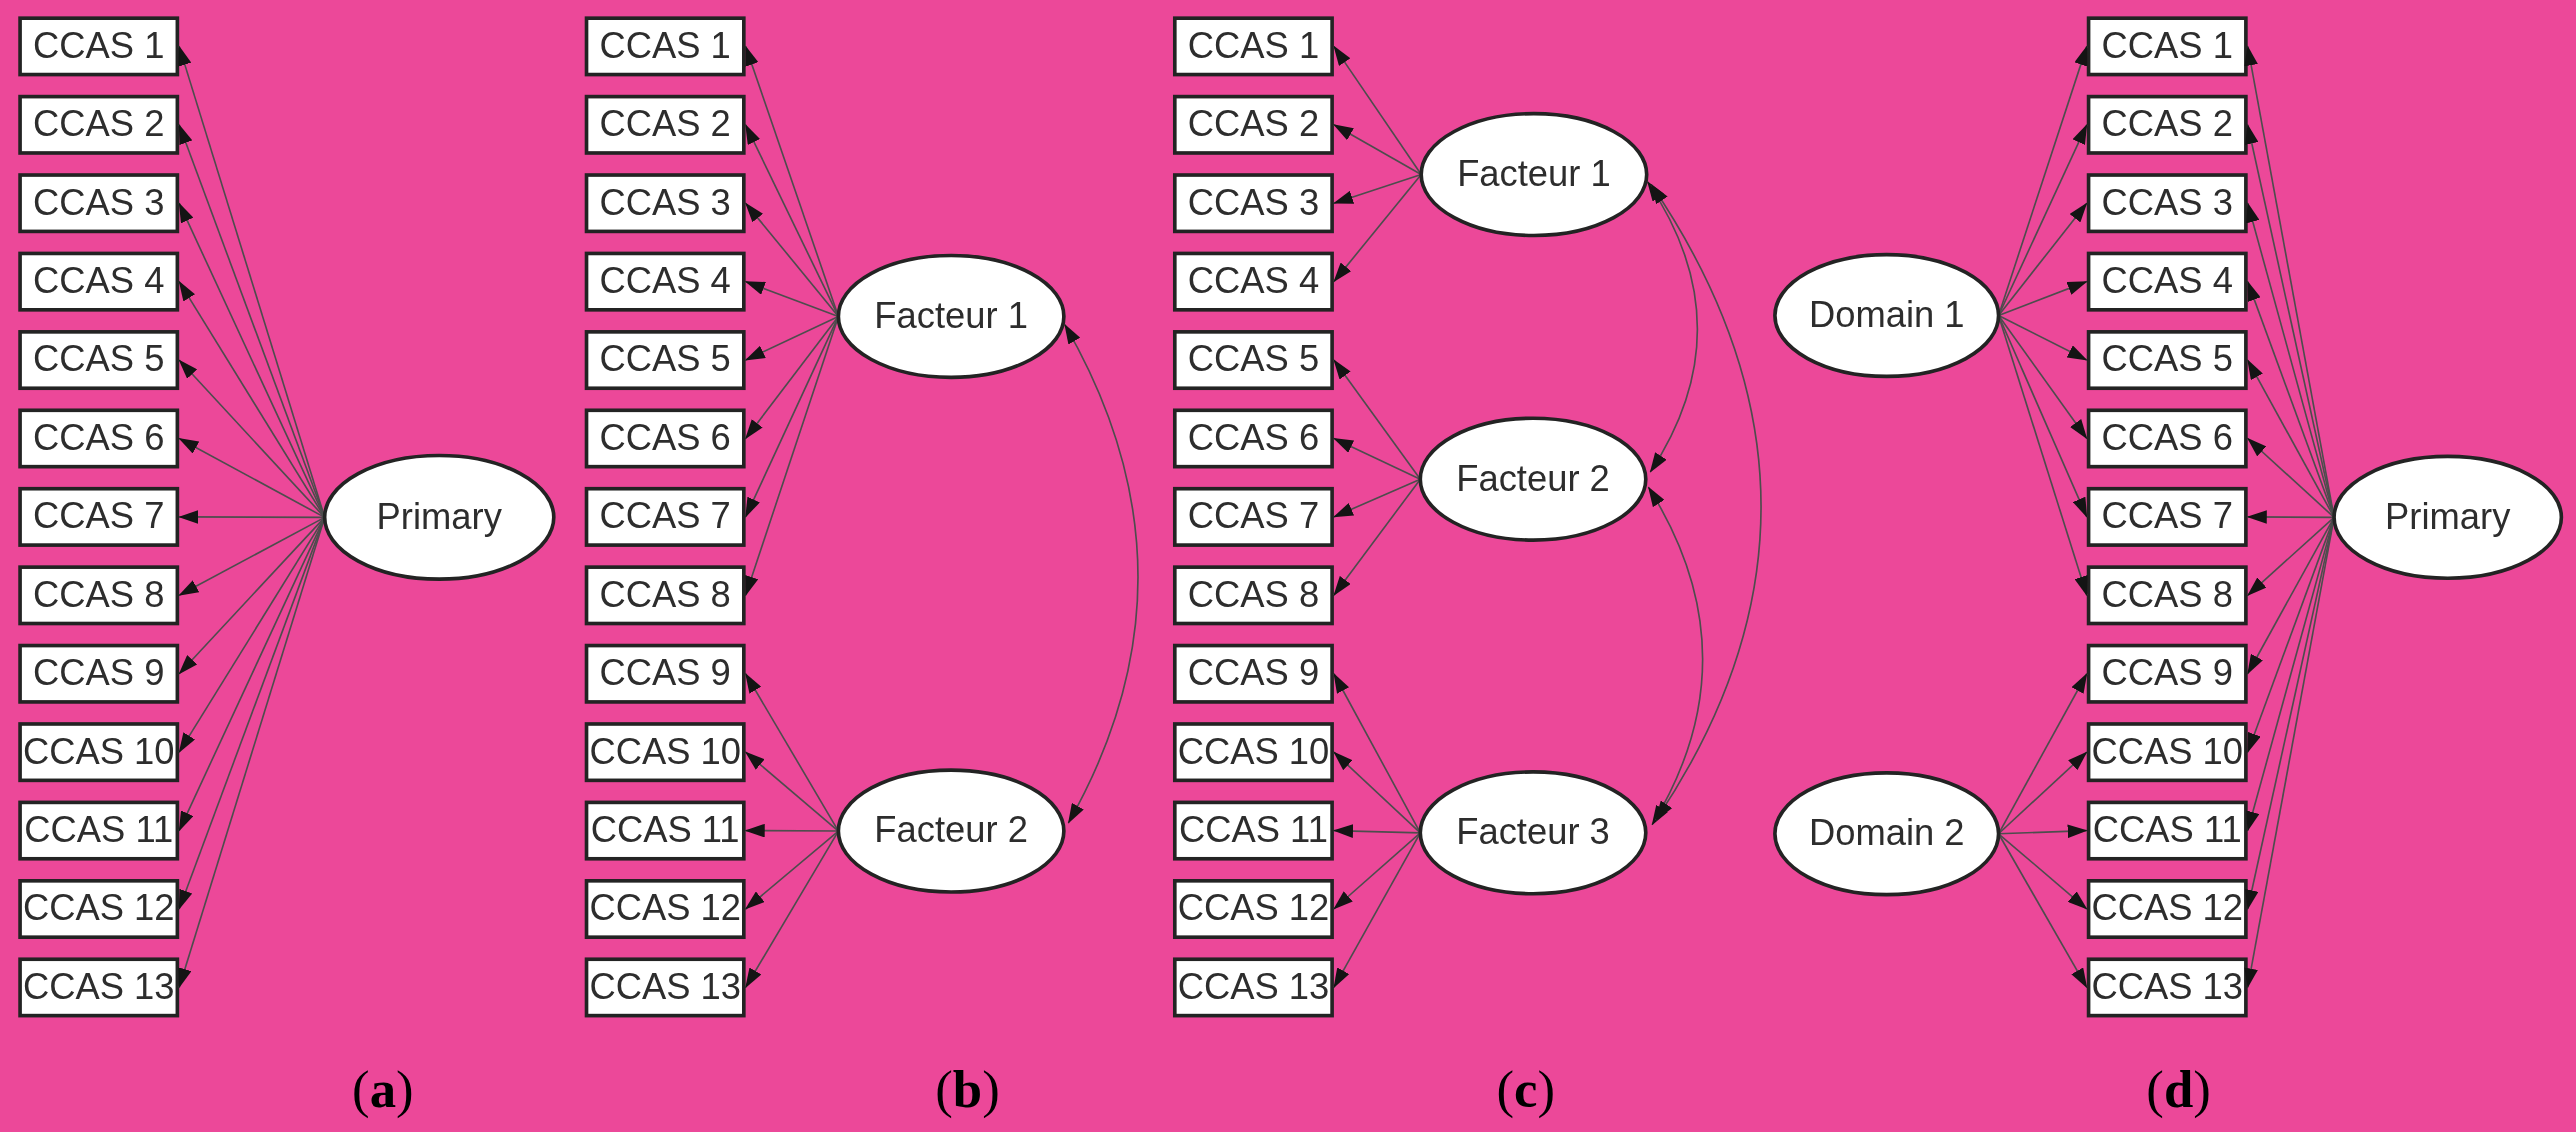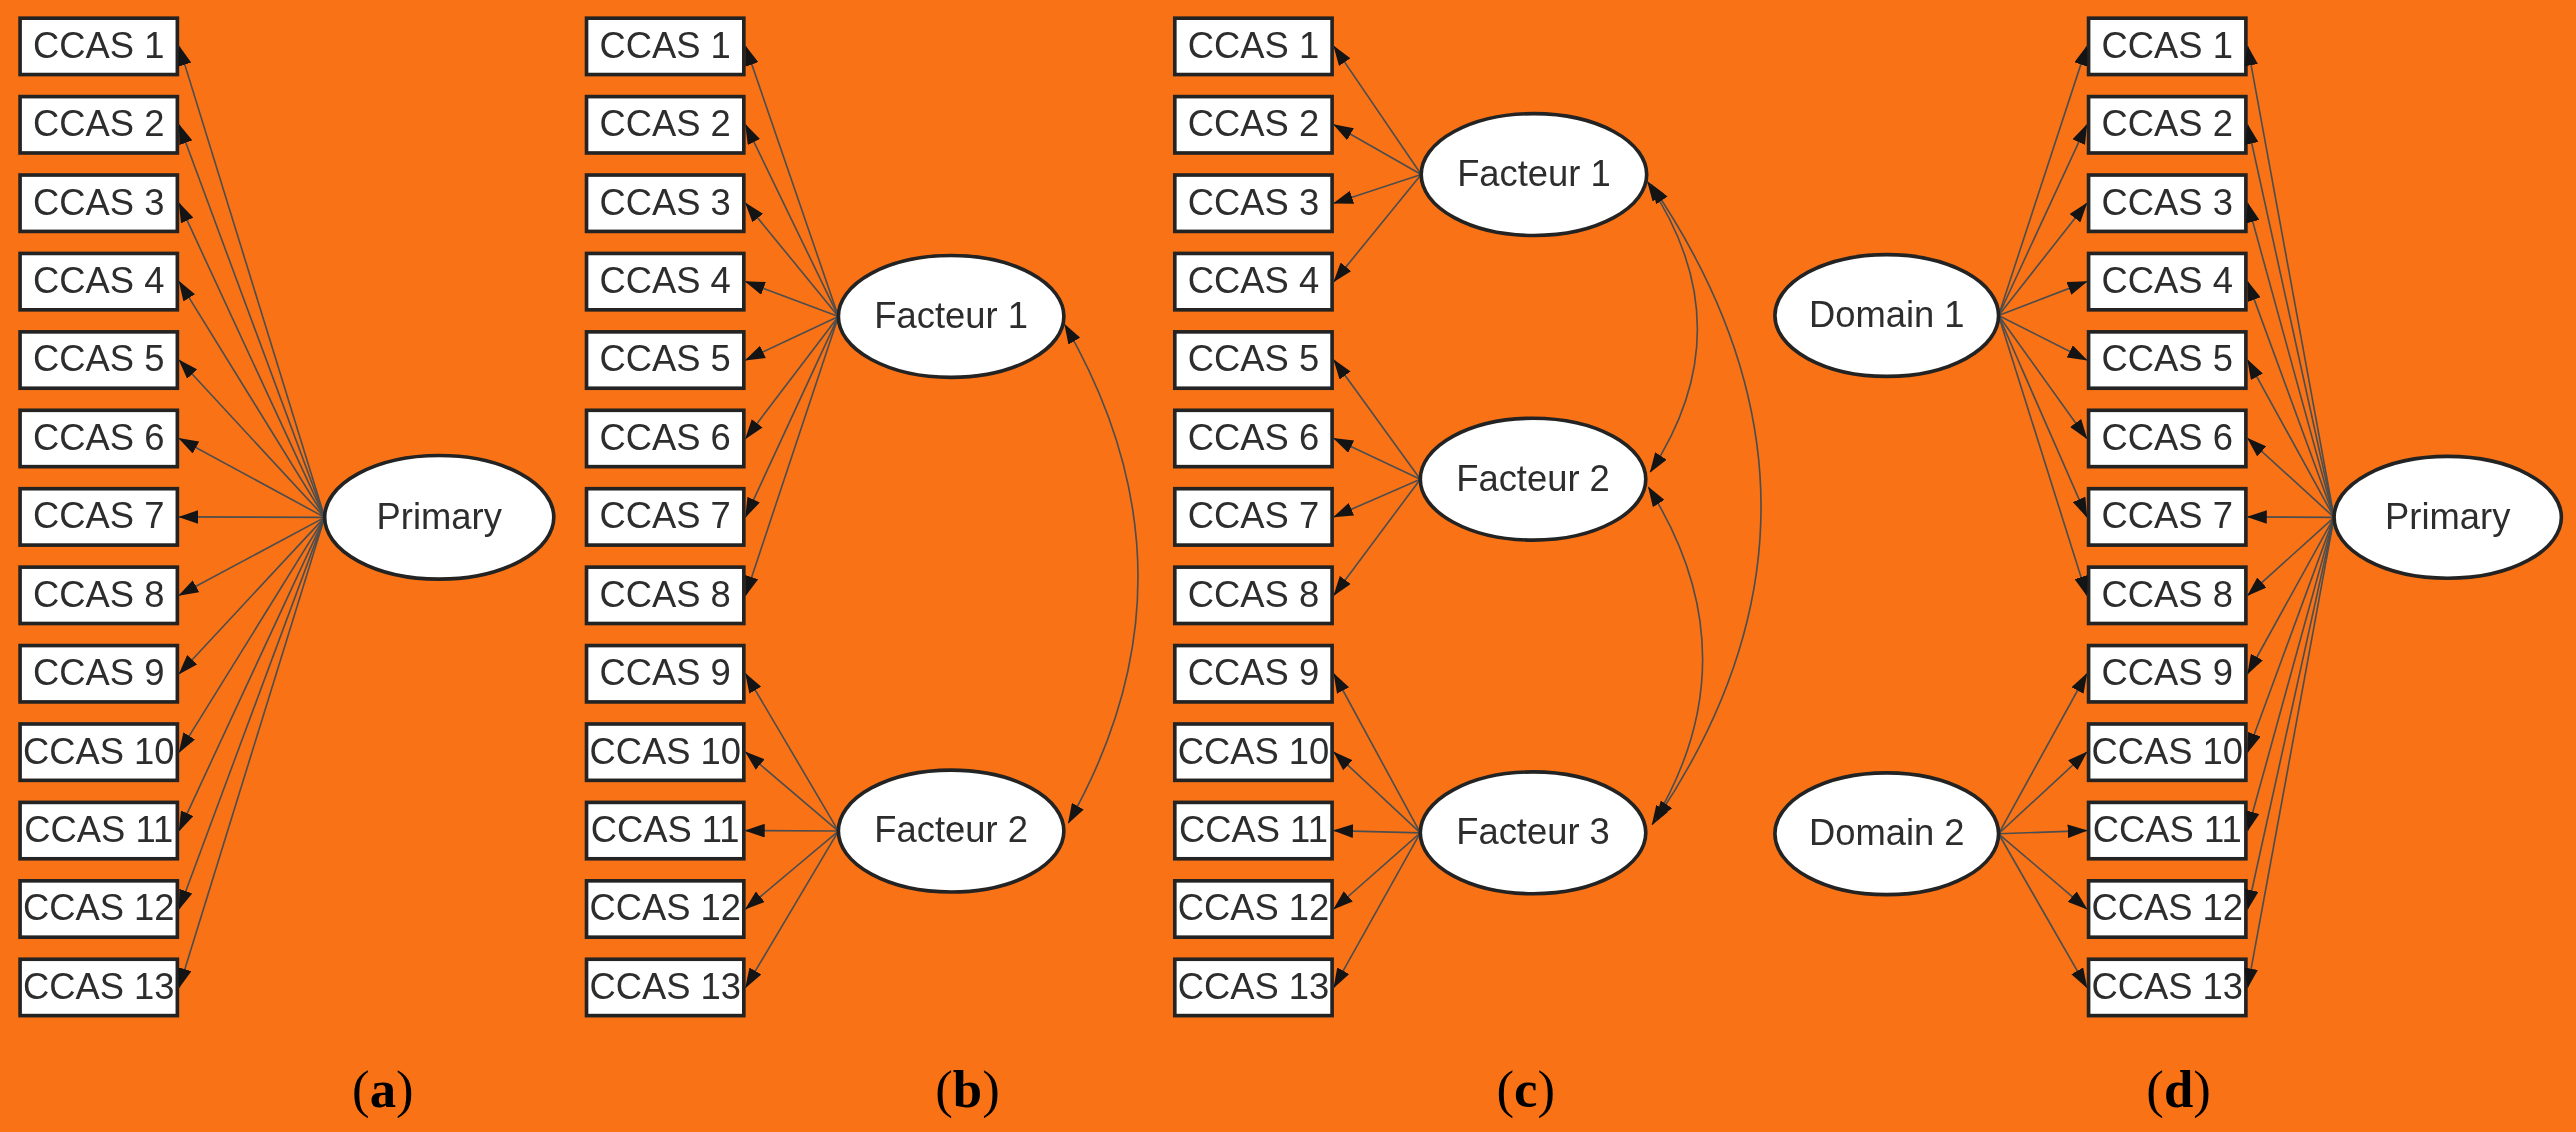--- a/index.html
+++ b/index.html
@@ -8,21 +8,21 @@
     background: #ffffff;
     width: 2576px;
     height: 1132px;
     overflow: hidden;
     font-family: "Liberation Sans", sans-serif;
   }
   .canvas {
     position: relative;
     width: 2576px;
     height: 1132px;
-    background: #f97316;
+    background: #ec4899;
   }
   svg { display: block; }
   text { user-select: none; }
 </style>
 </head>
 <body>
 
 <div class="canvas">
   <svg id="fig" width="2576" height="1132" viewBox="0 0 2833 1245" xmlns="http://www.w3.org/2000/svg">
       <defs>

